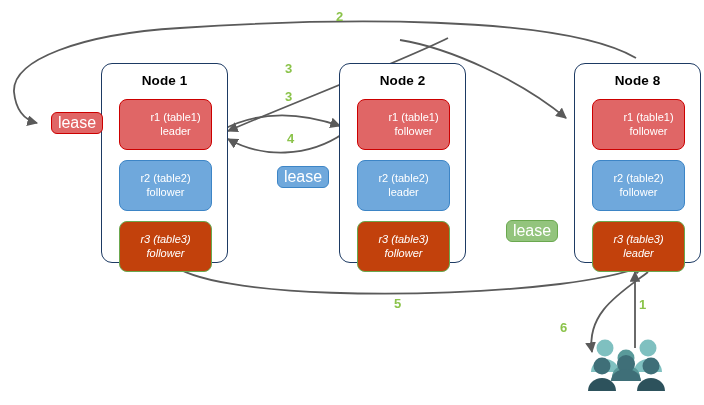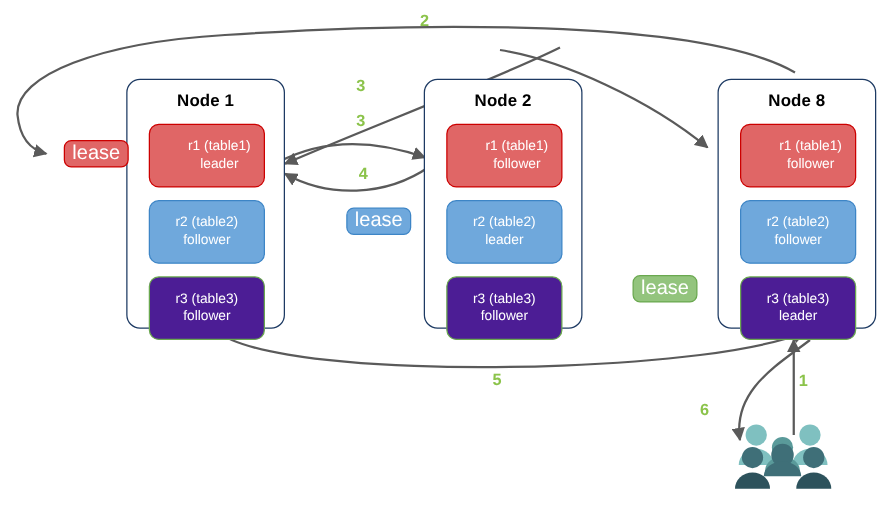--- a/index.html
+++ b/index.html
@@ -15,21 +15,21 @@
         border:1.4px solid #1d3a63;border-radius:11px;background:#fff;z-index:3;}
   .node-title{position:absolute;left:0;right:0;top:9px;text-align:center;
               font-size:13.5px;font-weight:bold;color:#000;letter-spacing:.1px;}
 
   .range{position:absolute;box-sizing:border-box;left:17px;width:93px;height:51px;
          border-radius:8px;display:flex;flex-direction:column;align-items:center;
          justify-content:center;color:#ffffff;font-size:11px;line-height:13.5px;
          text-align:center;}
   .r-red{background:#e06666;border:1.4px solid #cc0000;padding-left:20px;}
   .r-blue{background:#6fa8dc;border:1.4px solid #3d85c6;text-align:center;}
-  .r-green{background:#4c1d95;border:1.4px solid #6aa84f;}
+  .r-green{background:#c2410c;border:1.4px solid #6aa84f;font-style:italic;}
   .rt1{top:35px;} .rt2{top:96px;} .rt3{top:157px;}
 
   .lease{position:absolute;box-sizing:border-box;border-radius:6px;
          display:flex;align-items:center;justify-content:center;
          color:#ffffff;font-size:16px;z-index:4;}
   .lease.red{background:#e06666;border:1.4px solid #cc0000;}
   .lease.blue{background:#6fa8dc;border:1.4px solid #3d85c6;}
   .lease.green{background:#93c47d;border:1.4px solid #6aa84f;}
 
   .num{position:absolute;color:#8bc34a;font-size:13px;font-weight:bold;z-index:5;

